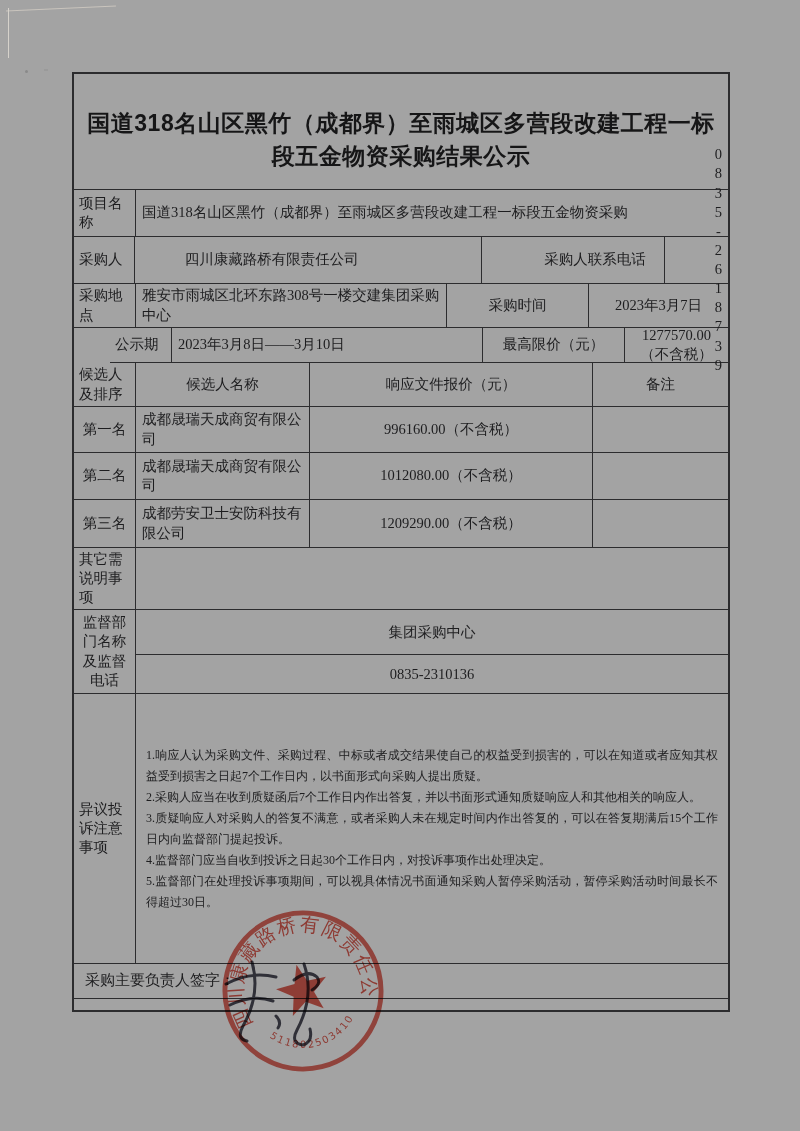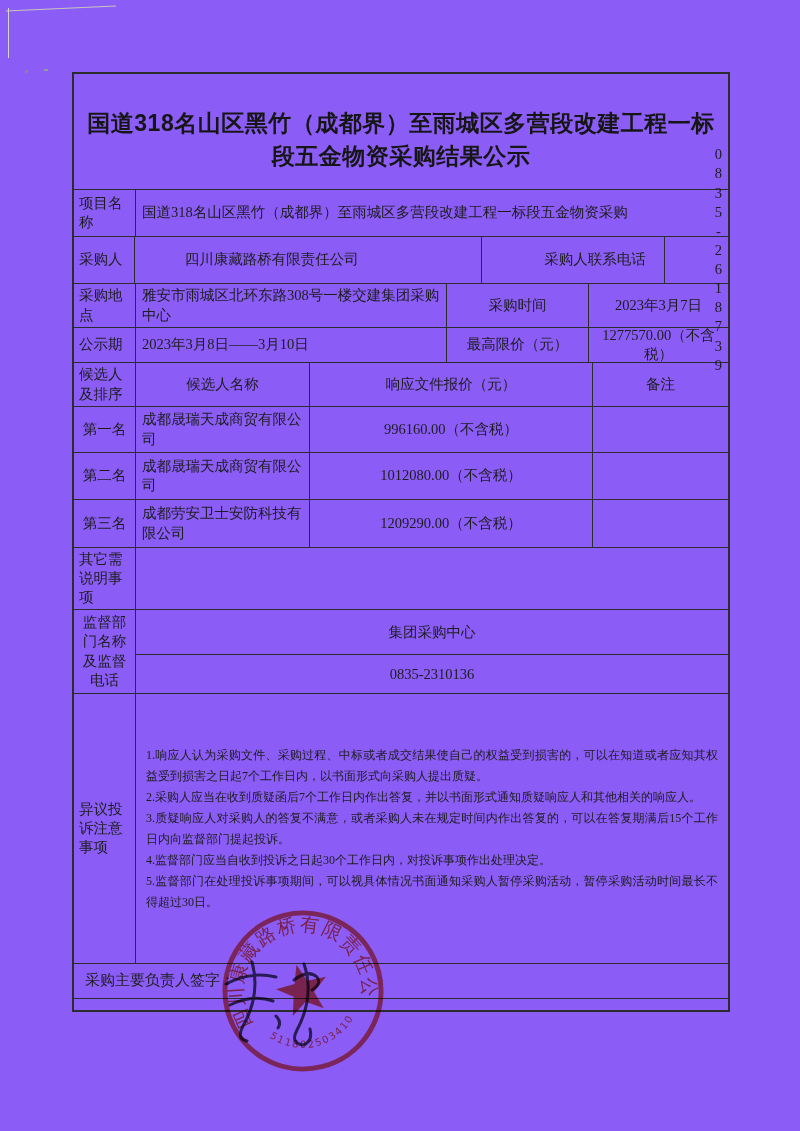--- a/index.html
+++ b/index.html
@@ -1,18 +1,18 @@
 <!DOCTYPE html>
 <html><head>
 <meta charset="utf-8">
 <style>
   html,body{margin:0;padding:0;background:#e8e8e8;}
   .doc{
     position:relative; width:800px; height:1131px; margin:0 auto;
-    background:#8b5cf6; overflow:hidden;
+    background:#a3a3a3; overflow:hidden;
     font-family:"Liberation Serif","DejaVu Serif",serif;
     color:#1d1d1f;
   }
   
   .scan-edge-top{position:absolute;left:6px;top:8px;width:110px;height:1px;background:#c9c4bd;transform:rotate(-2.5deg);}
   .scan-edge-left{position:absolute;left:8px;top:8px;width:1px;height:50px;background:#d6d2cb;}
   .scan-dot1{position:absolute;left:25px;top:70px;width:3px;height:3px;background:#8a8a8a;border-radius:50%;}
   .scan-dot2{position:absolute;left:44px;top:69px;width:4px;height:2px;background:#9a9a9a;}
 
   .sheet{
@@ -30,21 +30,21 @@
   .label{width:62px; padding:2px 5px;}
   .c-center{justify-content:center; text-align:center;}
   .c-left{justify-content:flex-start; text-align:left;}
   .flex1{flex:1;}
 
   
   .h-title{height:116px;}
   .h-project{height:47px;}
   .h-buyer{height:47px;gap:44px;}
   .h-location{height:44px;}
-  .h-period{height:35px;}
+  .h-period{height:35px;margin-left:36px;}
   .h-chead{height:44px;}
   .h-c1{height:46px;}
   .h-c2{height:47px;}
   .h-c3{height:48px;}
   .h-other{height:62px;}
   .h-superv{height:84px;}
   .h-objection{height:270px;}
   .h-sig{height:35px;}
   .h-strip{height:11px;}
 

